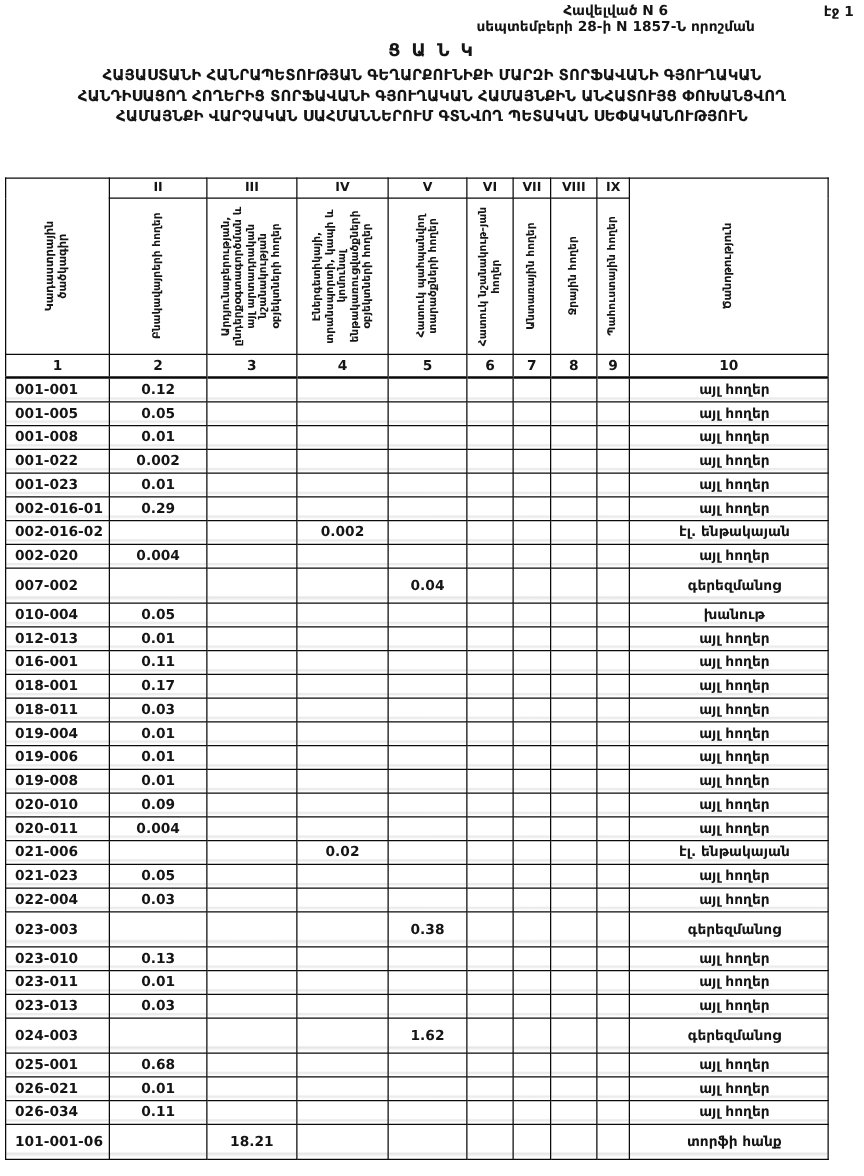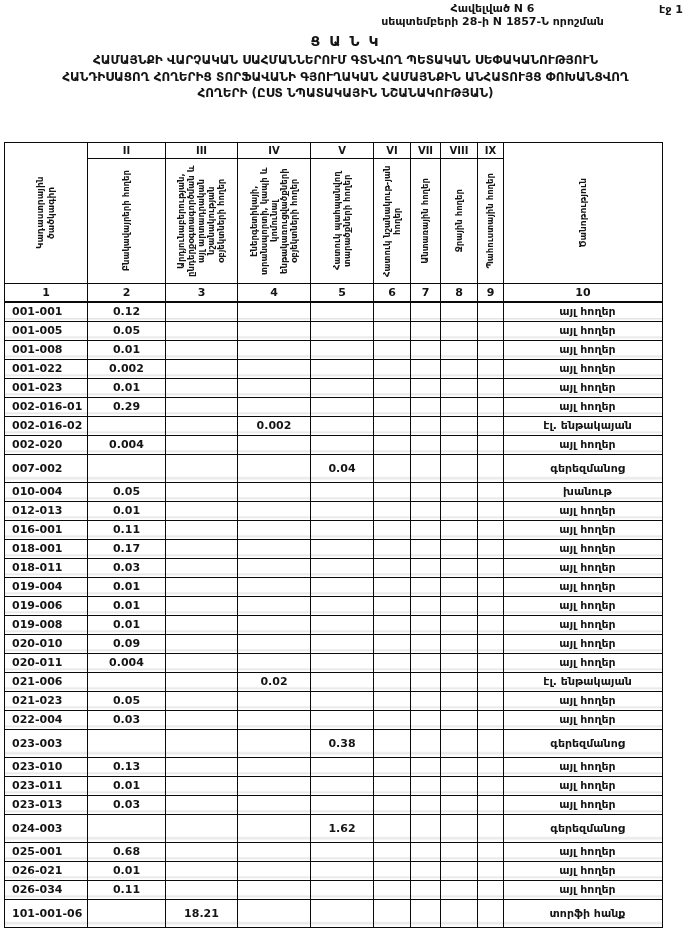--- a/index.html
+++ b/index.html
@@ -57,23 +57,23 @@
   <div class="attachment">
     <div>Հավելված N 6</div>
     <div>սեպտեմբերի 28-ի N 1857-Ն որոշման</div>
   </div>
 
   <div class="pagenum">էջ 1</div>
 
   <div class="doc-title">Ց Ա Ն Կ</div>
 
   <div class="subtitle">
+    <div>ՀԱՅԱՍՏԱՆԻ ՀԱՆՐԱՊԵՏՈՒԹՅԱՆ ԳԵՂԱՐՔՈՒՆԻՔԻ ՄԱՐԶԻ ՏՈՐՖԱՎԱՆԻ ԳՅՈՒՂԱԿԱՆ</div>
+    <div>ՀԱՆԴԻՍԱՑՈՂ ՀՈՂԵՐԻՑ ՏՈՐՖԱՎԱՆԻ ԳՅՈՒՂԱԿԱՆ ՀԱՄԱՅՆՔԻՆ ԱՆՀԱՏՈՒՅՑ ՓՈԽԱՆՑՎՈՂ</div>
     <div>ՀԱՄԱՅՆՔԻ ՎԱՐՉԱԿԱՆ ՍԱՀՄԱՆՆԵՐՈՒՄ  ԳՏՆՎՈՂ  ՊԵՏԱԿԱՆ ՍԵՓԱԿԱՆՈՒԹՅՈՒՆ</div>
-    <div>ՀԱՆԴԻՍԱՑՈՂ ՀՈՂԵՐԻՑ ՏՈՐՖԱՎԱՆԻ ԳՅՈՒՂԱԿԱՆ ՀԱՄԱՅՆՔԻՆ ԱՆՀԱՏՈՒՅՑ ՓՈԽԱՆՑՎՈՂ</div>
-    <div>ՀՈՂԵՐԻ  (ԸՍՏ ՆՊԱՏԱԿԱՅԻՆ ՆՇԱՆԱԿՈՒԹՅԱՆ)</div>
   </div>
 
   <table>
     <colgroup id="cols">
         <col style="width: 83px;">
         <col style="width: 78px;">
         <col style="width: 72px;">
         <col style="width: 73px;">
         <col style="width: 63px;">
         <col style="width: 37px;">

